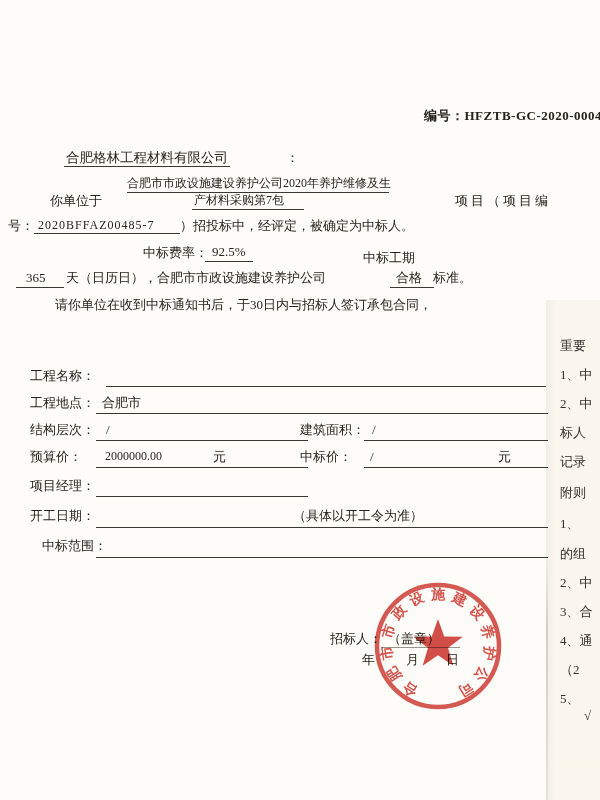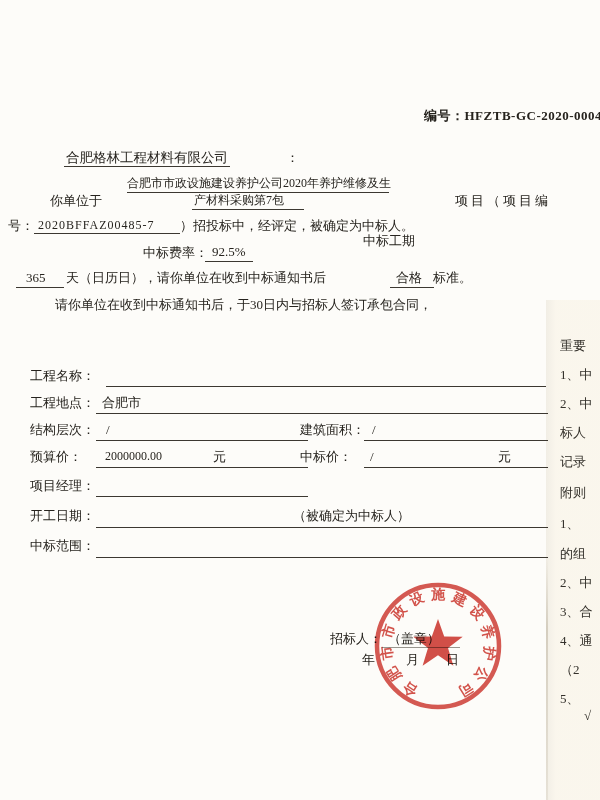--- a/index.html
+++ b/index.html
@@ -63,25 +63,25 @@
   <div class="t" style="left:455px;top:193px;letter-spacing:3px">项目（项目编</div>
 
   <div class="t" style="left:8px;top:218px">号：</div>
   <div class="t small" style="left:38px;top:218px;letter-spacing:1px">2020BFFAZ00485-7</div>
   <div class="ul" style="left:34px;top:233px;width:146px"></div>
   <div class="t" style="left:180px;top:218px">）招投标中，经评定，被确定为中标人。</div>
 
   <div class="t" style="left:143px;top:245px">中标费率：</div>
   <div class="t" style="left:212px;top:244px">92.5%</div>
   <div class="ul" style="left:205px;top:261px;width:48px"></div>
-  <div class="t" style="left:363px;top:233px">中标工期</div>
+  <div class="t" style="left:363px;top:250px">中标工期</div>
 
   <div class="t" style="left:26px;top:270px">365</div>
   <div class="ul" style="left:16px;top:287px;width:48px"></div>
-  <div class="t" style="left:66px;top:270px">天（日历日），请你单位在收到中标通知书后</div>
+  <div class="t" style="left:66px;top:270px">天（日历日），合肥市市政设施建设养护公司</div>
   <div class="t" style="left:396px;top:270px">合格</div>
   <div class="ul" style="left:390px;top:287px;width:44px"></div>
   <div class="t" style="left:433px;top:270px">标准。</div>
 
   <div class="t" style="left:55px;top:297px">请你单位在收到中标通知书后，于30日内与招标人签订承包合同，</div>
 
   <div class="t" style="left:30px;top:368px">工程名称：</div>
   <div class="ul" style="left:106px;top:386px;width:440px"></div>
 
   <div class="t" style="left:30px;top:395px">工程地点：</div>
@@ -101,24 +101,24 @@
   <div class="ul" style="left:96px;top:467px;width:212px"></div>
   <div class="t" style="left:300px;top:449px">中标价：</div>
   <div class="t" style="left:370px;top:449px">/</div>
   <div class="t" style="left:498px;top:449px">元</div>
   <div class="ul" style="left:364px;top:467px;width:184px"></div>
 
   <div class="t" style="left:30px;top:478px">项目经理：</div>
   <div class="ul" style="left:96px;top:496px;width:212px"></div>
 
   <div class="t" style="left:30px;top:508px">开工日期：</div>
-  <div class="t" style="left:293px;top:508px">（被确定为中标人）</div>
+  <div class="t" style="left:293px;top:508px">（具体以开工令为准）</div>
   <div class="ul" style="left:96px;top:527px;width:452px"></div>
 
-  <div class="t" style="left:30px;top:538px">中标范围：</div>
+  <div class="t" style="left:42px;top:538px">中标范围：</div>
   <div class="ul" style="left:96px;top:557px;width:452px"></div>
 
   <div class="t" style="left:330px;top:631px">招标人：</div>
   <div class="t" style="left:388px;top:631px">（盖章）</div>
   <div class="sign-ul" style="left:382px;top:647px;width:78px"></div>
   <div class="t" style="left:362px;top:652px">年</div>
   <div class="t" style="left:406px;top:652px">月</div>
   <div class="t" style="left:446px;top:652px">日</div>
 
   <svg class="seal" viewBox="0 0 150 150">

